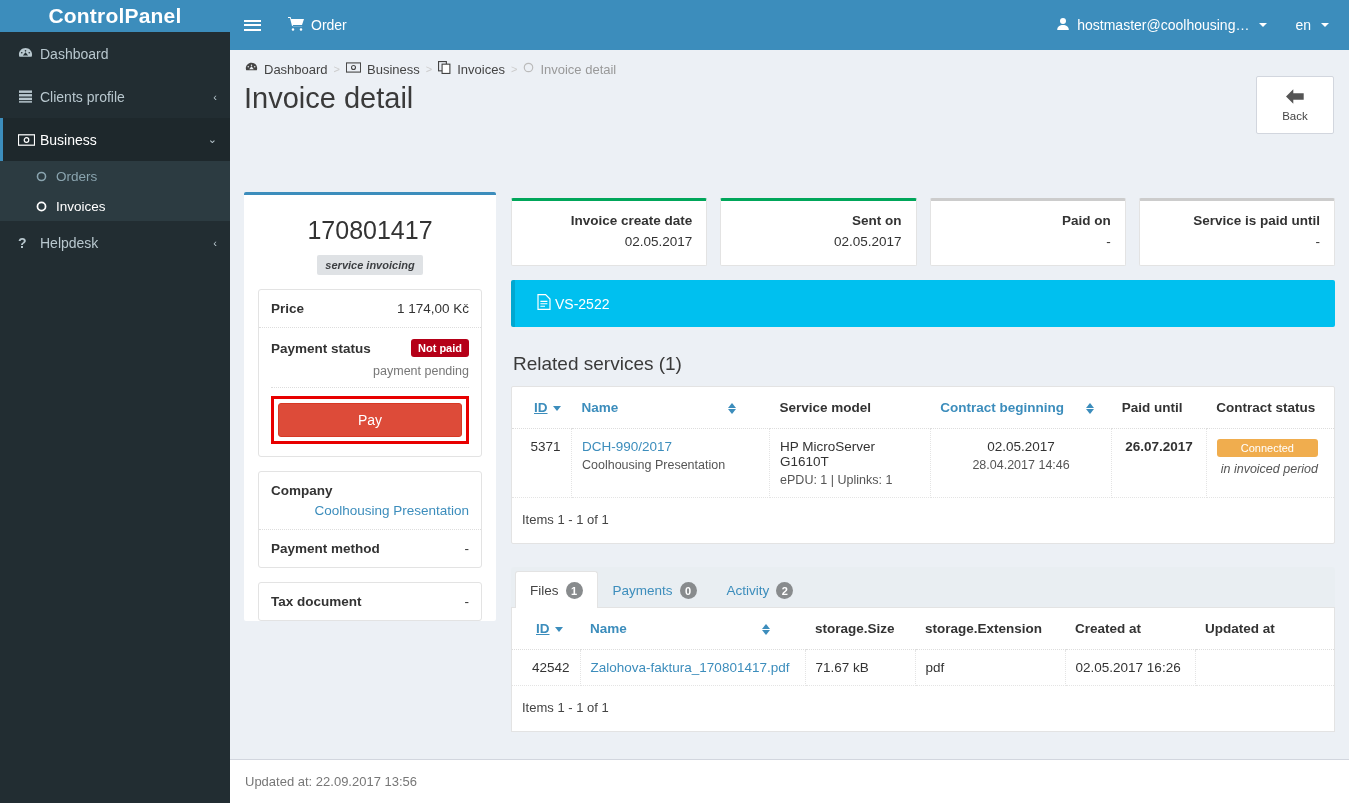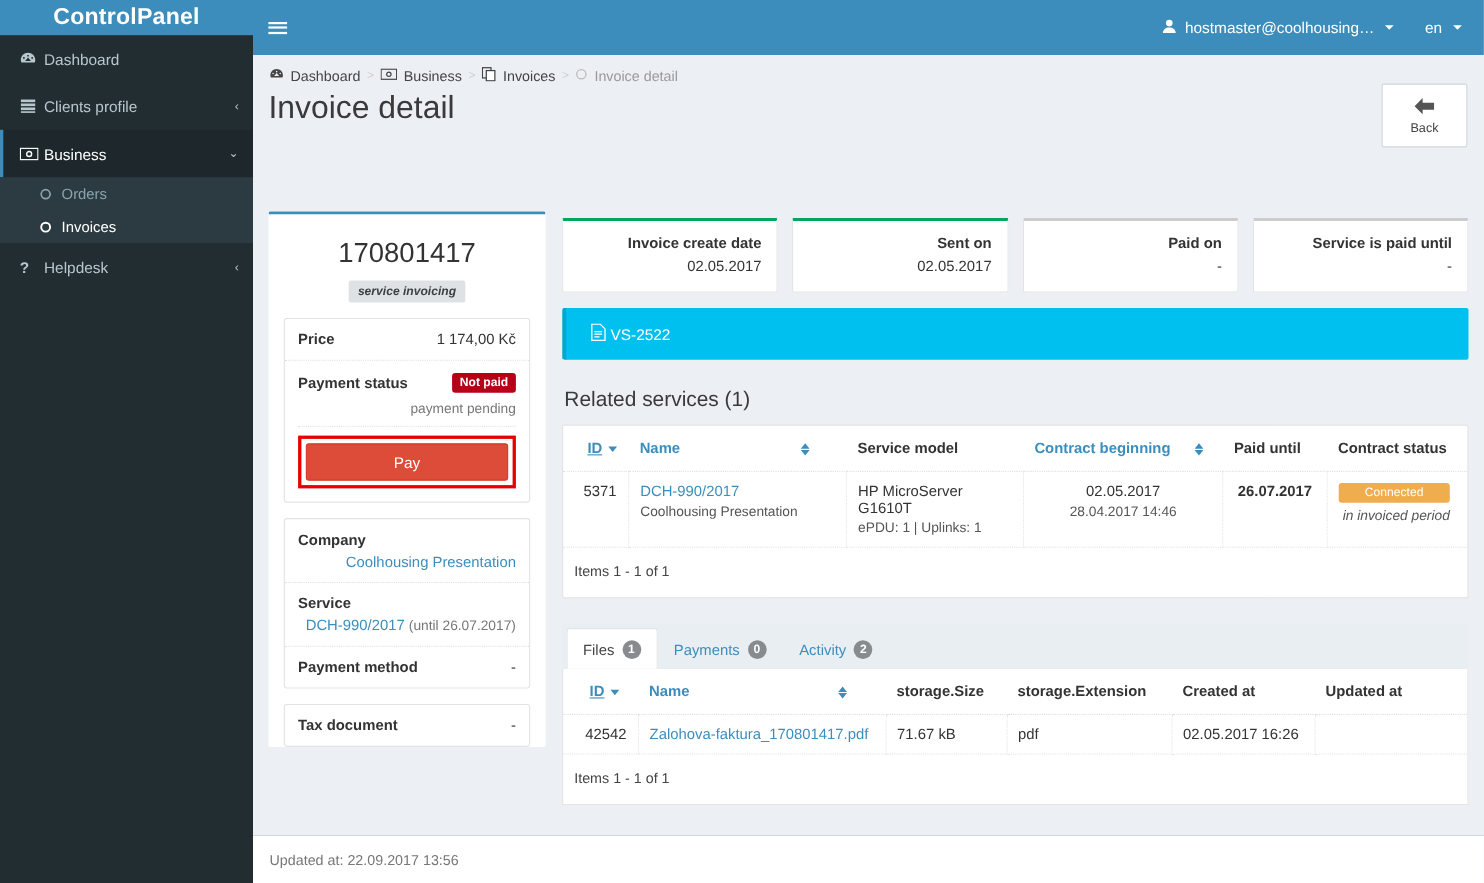--- a/index.html
+++ b/index.html
@@ -313,20 +313,28 @@
 <div id="main">
 
   <div id="navbar">
     <div class="hamburger">
       <span>
           <span class="bar"></span>
           <span class="bar"></span>
           <span class="bar"></span>
         </span>
     </div>
+    <div class="order-btn">
+      <span>
+        <svg width="16" height="14" viewBox="0 0 16 14">
+            <path fill="#fff" d="M0 0h2.6l.6 2H16l-2 6H5L4.7 9.3H14.2l.1-.3H4L2 1H0V0zm5 11.2a1.3 1.3 0 1 1 0 2.6 1.3 1.3 0 0 1 0-2.6zm8 0a1.3 1.3 0 1 1 0 2.6 1.3 1.3 0 0 1 0-2.6z"></path>
+          </svg>
+      </span>
+      <span>Order</span>
+    </div>
     <div class="spacer"></div>
     <div class="user-menu">
       <span>
         <svg width="14" height="14" viewBox="0 0 14 14">
             <circle cx="7" cy="4" r="3" fill="#fff"></circle>
             <path fill="#fff" d="M1.2 13c0-3.2 2.6-5 5.8-5s5.8 1.8 5.8 5H1.2z"></path>
           </svg>
       </span>
       <span>hostmaster@coolhousing…</span>
       <span class="caret-dn"></span>
@@ -412,27 +420,20 @@
           <div class="dotted-sep"></div>
           <div id="pay-wrap">
             <button id="pay-btn">Pay</button>
           </div>
         </div>
 
         <div class="panel">
           <div class="prow stacked">
             <span class="k">Company</span>
             <span class="v"><a href="#">Coolhousing Presentation</a></span>
-          </div>
-          <div class="prow stacked">
-            <span class="k">Service</span>
-            <span class="v">
-              <a href="#">DCH-990/2017</a>
-              <span class="muted-note">(until 26.07.2017)</span>
-            </span>
           </div>
           <div class="prow">
             <span class="k">Payment method</span>
             <span class="v">-</span>
           </div>
         </div>
 
         <div class="panel" style="margin-bottom:22px;">
           <div class="prow">
             <span class="k">Tax document</span>

